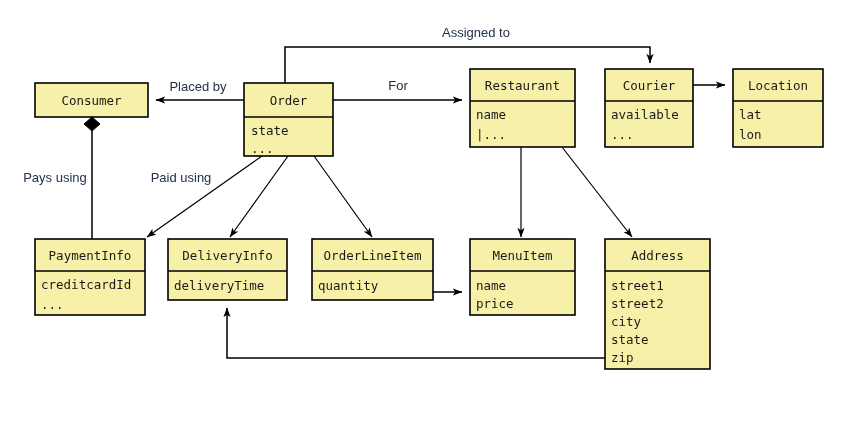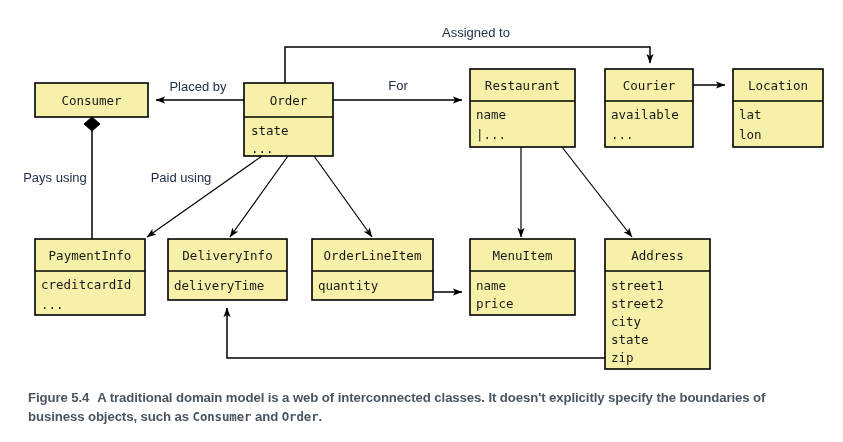--- a/index.html
+++ b/index.html
@@ -232,17 +232,14 @@
       <line class="uml-divider" x1="605" y1="264" x2="710" y2="264"></line>
       <text class="uml-class-name" x="657.5" y="249">Address</text>
       <text class="uml-attr" x="611" y="279">street1</text>
       <text class="uml-attr" x="611" y="297">street2</text>
       <text class="uml-attr" x="611" y="315">city</text>
       <text class="uml-attr" x="611" y="333">state</text>
       <text class="uml-attr" x="611" y="351">zip</text>
     </g>
   </svg>
 
-  <div id="caption">
-    <span class="cap-num">Figure 5.4</span><span>A traditional domain model is a web of interconnected classes. It doesn't explicitly specify the boundaries of business objects, such as </span><span class="cap-mono">Consumer</span><span> and </span><span class="cap-mono">Order</span><span>.</span>
-  </div>
 
 </div>
 
 </body></html>

